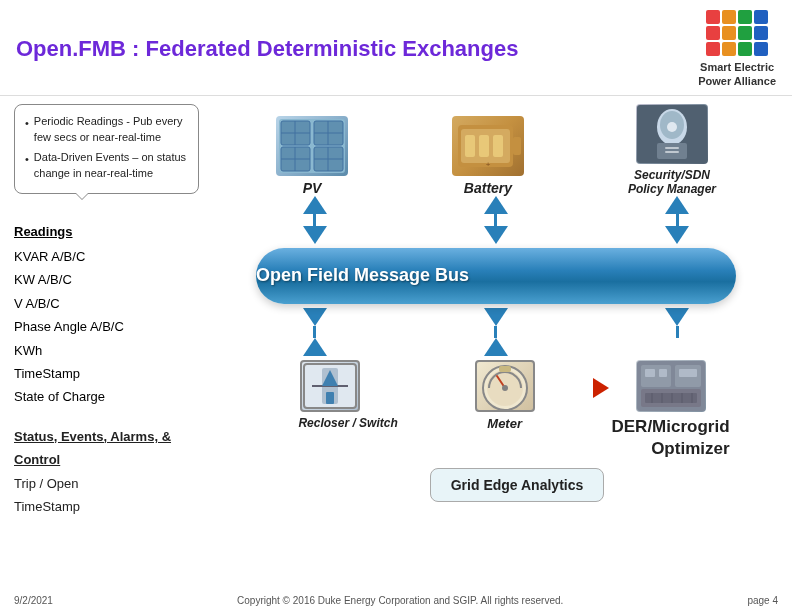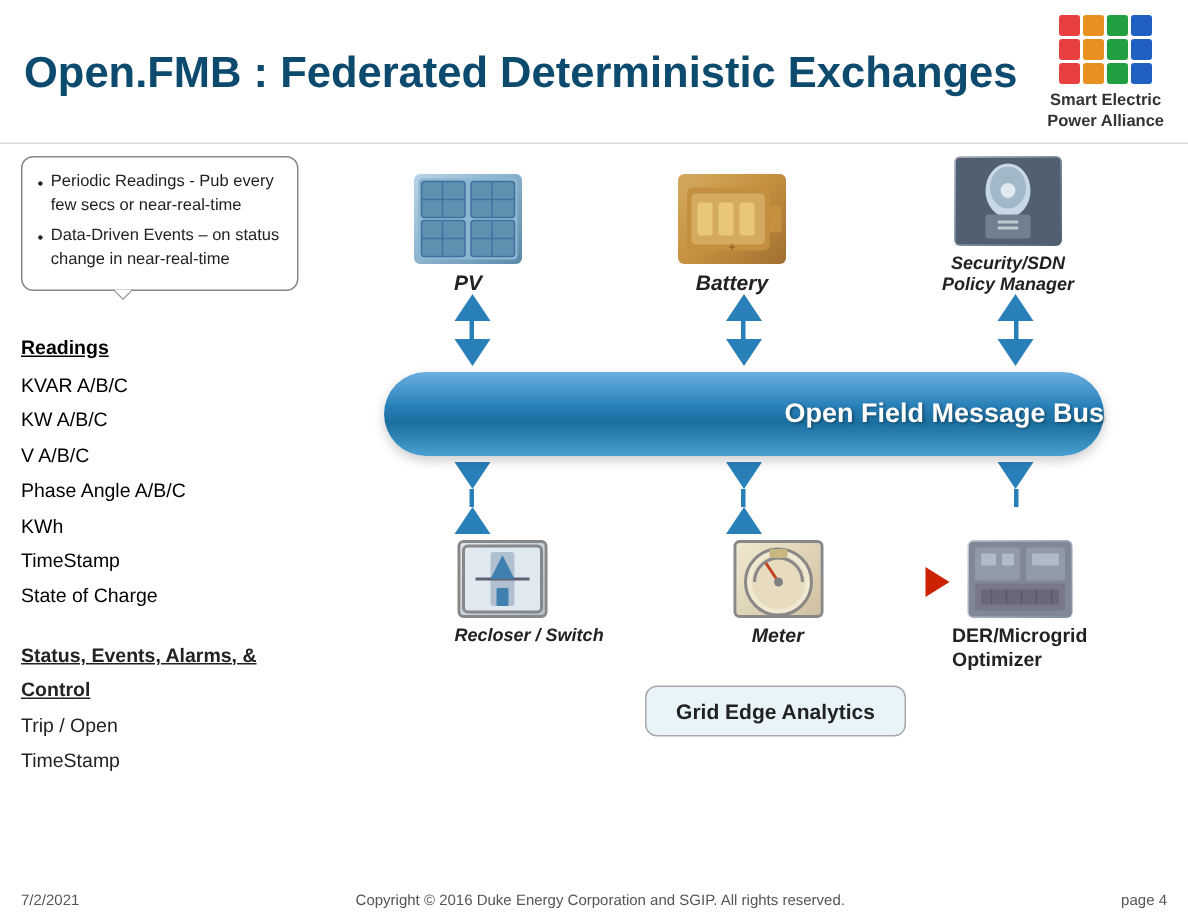--- a/index.html
+++ b/index.html
@@ -14,23 +14,23 @@
 
     
     .header {
       display: flex;
       align-items: center;
       justify-content: space-between;
       padding: 10px 16px 6px 16px;
       border-bottom: 1px solid #ddd;
     }
     .header-title {
-      font-size: 29px;
-      font-weight: bold;
-      color: #0c4a6e;
+      font-size: 22px;
+      font-weight: bold;
+      color: #6d28d9;
     }
     .logo-block {
       display: flex;
       flex-direction: column;
       align-items: center;
     }
     .logo-grid {
       display: grid;
       grid-template-columns: repeat(4, 14px);
       grid-template-rows: repeat(3, 14px);
@@ -177,21 +177,21 @@
       align-items: center;
       justify-content: center;
     }
     .bus-cylinder {
       width: 480px;
       height: 56px;
       background: linear-gradient(to bottom, #6ab0e0 0%, #2980b9 40%, #1a6fa0 60%, #4aa0d0 100%);
       border-radius: 28px;
       display: flex;
       align-items: center;
-      justify-content: flex-end;
+      justify-content: flex-start;
       box-shadow: 0 3px 8px rgba(0,0,0,0.2);
       position: relative;
     }
     .bus-label {
       font-size: 18px;
       font-weight: bold;
       color: white;
       text-shadow: 1px 1px 2px rgba(0,0,0,0.4);
     }
 
@@ -227,24 +227,24 @@
       font-size: 14px;
       font-weight: bold;
       color: #222;
       margin-top: 4px;
       text-align: center;
       margin-left: 42px;
     }
 
     
     .der-label {
-      font-size: 13px;
+      font-size: 17px;
       font-weight: bold;
       color: #222;
-      text-align: left;
+      text-align: right;
       line-height: 1.3;
     }
 
     
     .icon-pv {
       background: linear-gradient(135deg, #b8d4e8 0%, #8ab0cc 50%, #5a8aaa 100%);
       border-radius: 4px;
     }
     .icon-battery {
       background: linear-gradient(135deg, #d4aa60 0%, #c49040 50%, #a07030 100%);
@@ -520,16 +520,16 @@
     </div>
 
     <div style="display:flex; justify-content:center; margin-top:4px;">
       <div class="grid-edge-bubble">Grid Edge Analytics</div>
     </div>
 
   </div>
 </div>
 
 <div class="footer">
-  <span>7/2/2021</span>
+  <span>9/2/2021</span>
   <span>Copyright © 2016 Duke Energy Corporation and SGIP. All rights reserved.</span>
   <span>page 4</span>
 </div>
 
 </body></html>

